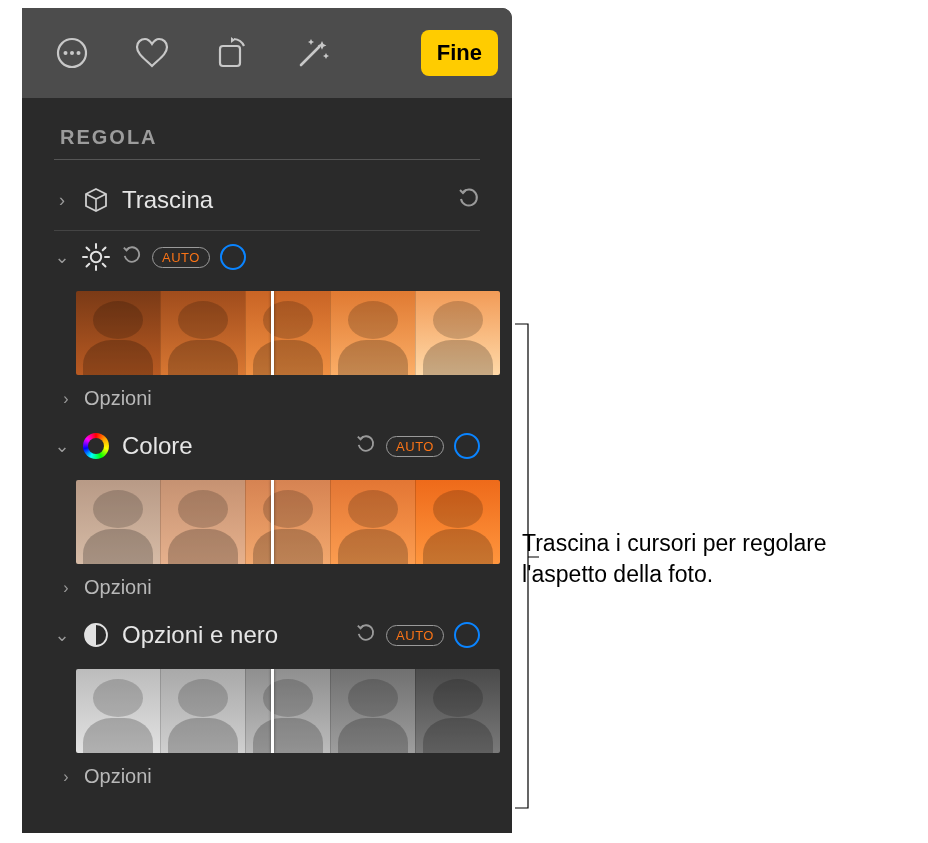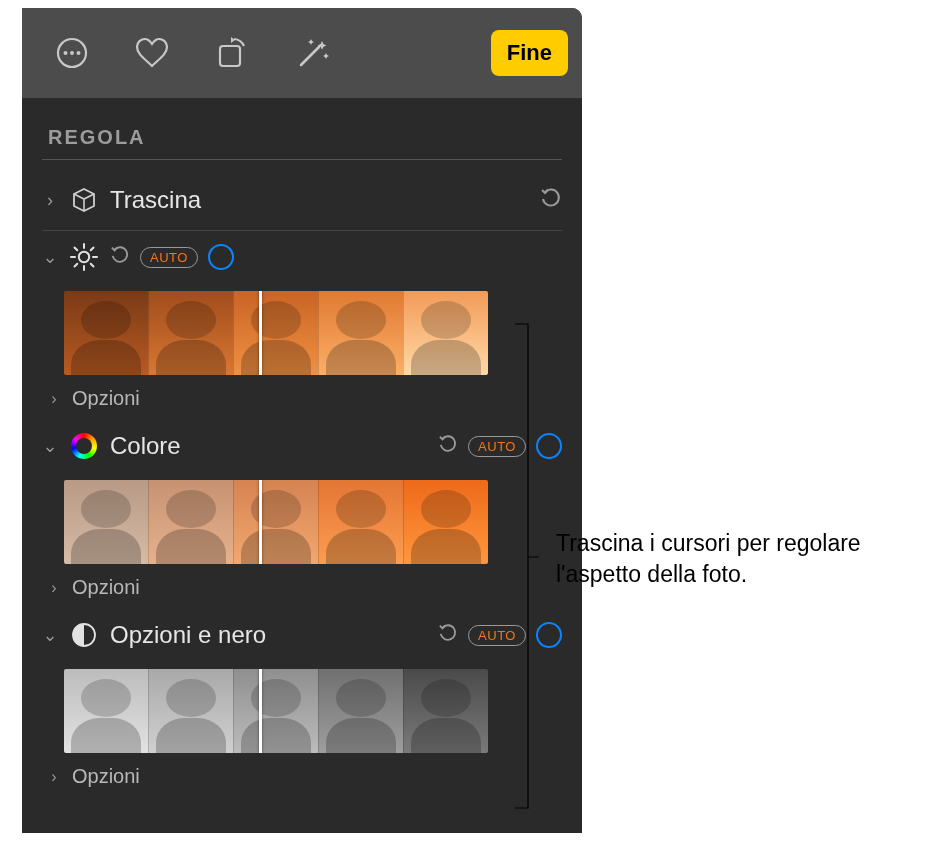--- a/index.html
+++ b/index.html
@@ -7,21 +7,21 @@
     width: 928px;
     height: 843px;
     background: #fff;
     font-family: -apple-system, "Helvetica Neue", Arial, sans-serif;
     position: relative;
   }
   .panel {
     position: absolute;
     left: 22px;
     top: 8px;
-    width: 560px;
+    width: 490px;
     height: 825px;
     background: #2a2a2a;
     border-top-right-radius: 10px;
     overflow: hidden;
   }
   .toolbar {
     height: 90px;
     background: #4c4c4c;
     display: flex;
     align-items: center;
@@ -43,21 +43,21 @@
     background: #ffcc00;
     color: #000;
     font-weight: 600;
     font-size: 22px;
     border-radius: 8px;
     padding: 10px 16px;
     cursor: pointer;
     border:none;
   }
   .panel-body {
-    padding: 0 20px;
+    padding: 0 32px;
     color: #ddd;
   }
   .section-title {
     color: #9c9c9c;
     font-size: 20px;
     letter-spacing: 2px;
     font-weight: 600;
     padding: 28px 6px 10px 6px;
   }
   .hr { height:1px; background:#555; margin-bottom:14px; }
@@ -184,21 +184,21 @@
   .color-wheel-icon {
     width:26px;height:26px;border-radius:50%;
     background: conic-gradient(red,orange,yellow,lime,cyan,blue,magenta,red);
     position:relative;
   }
   .color-wheel-icon::after{
     content:"";position:absolute;inset:5px;border-radius:50%;background:#2a2a2a;
   }
   .callout {
     position:absolute;
-    left: 556px;
+    left: 522px;
     top: 528px;
     font-size: 23px;
     color:#000;
     line-height:1.35;
     max-width: 360px;
   }
   .callout-bracket{
     position:absolute;
     left:514px;
     top:323px;

